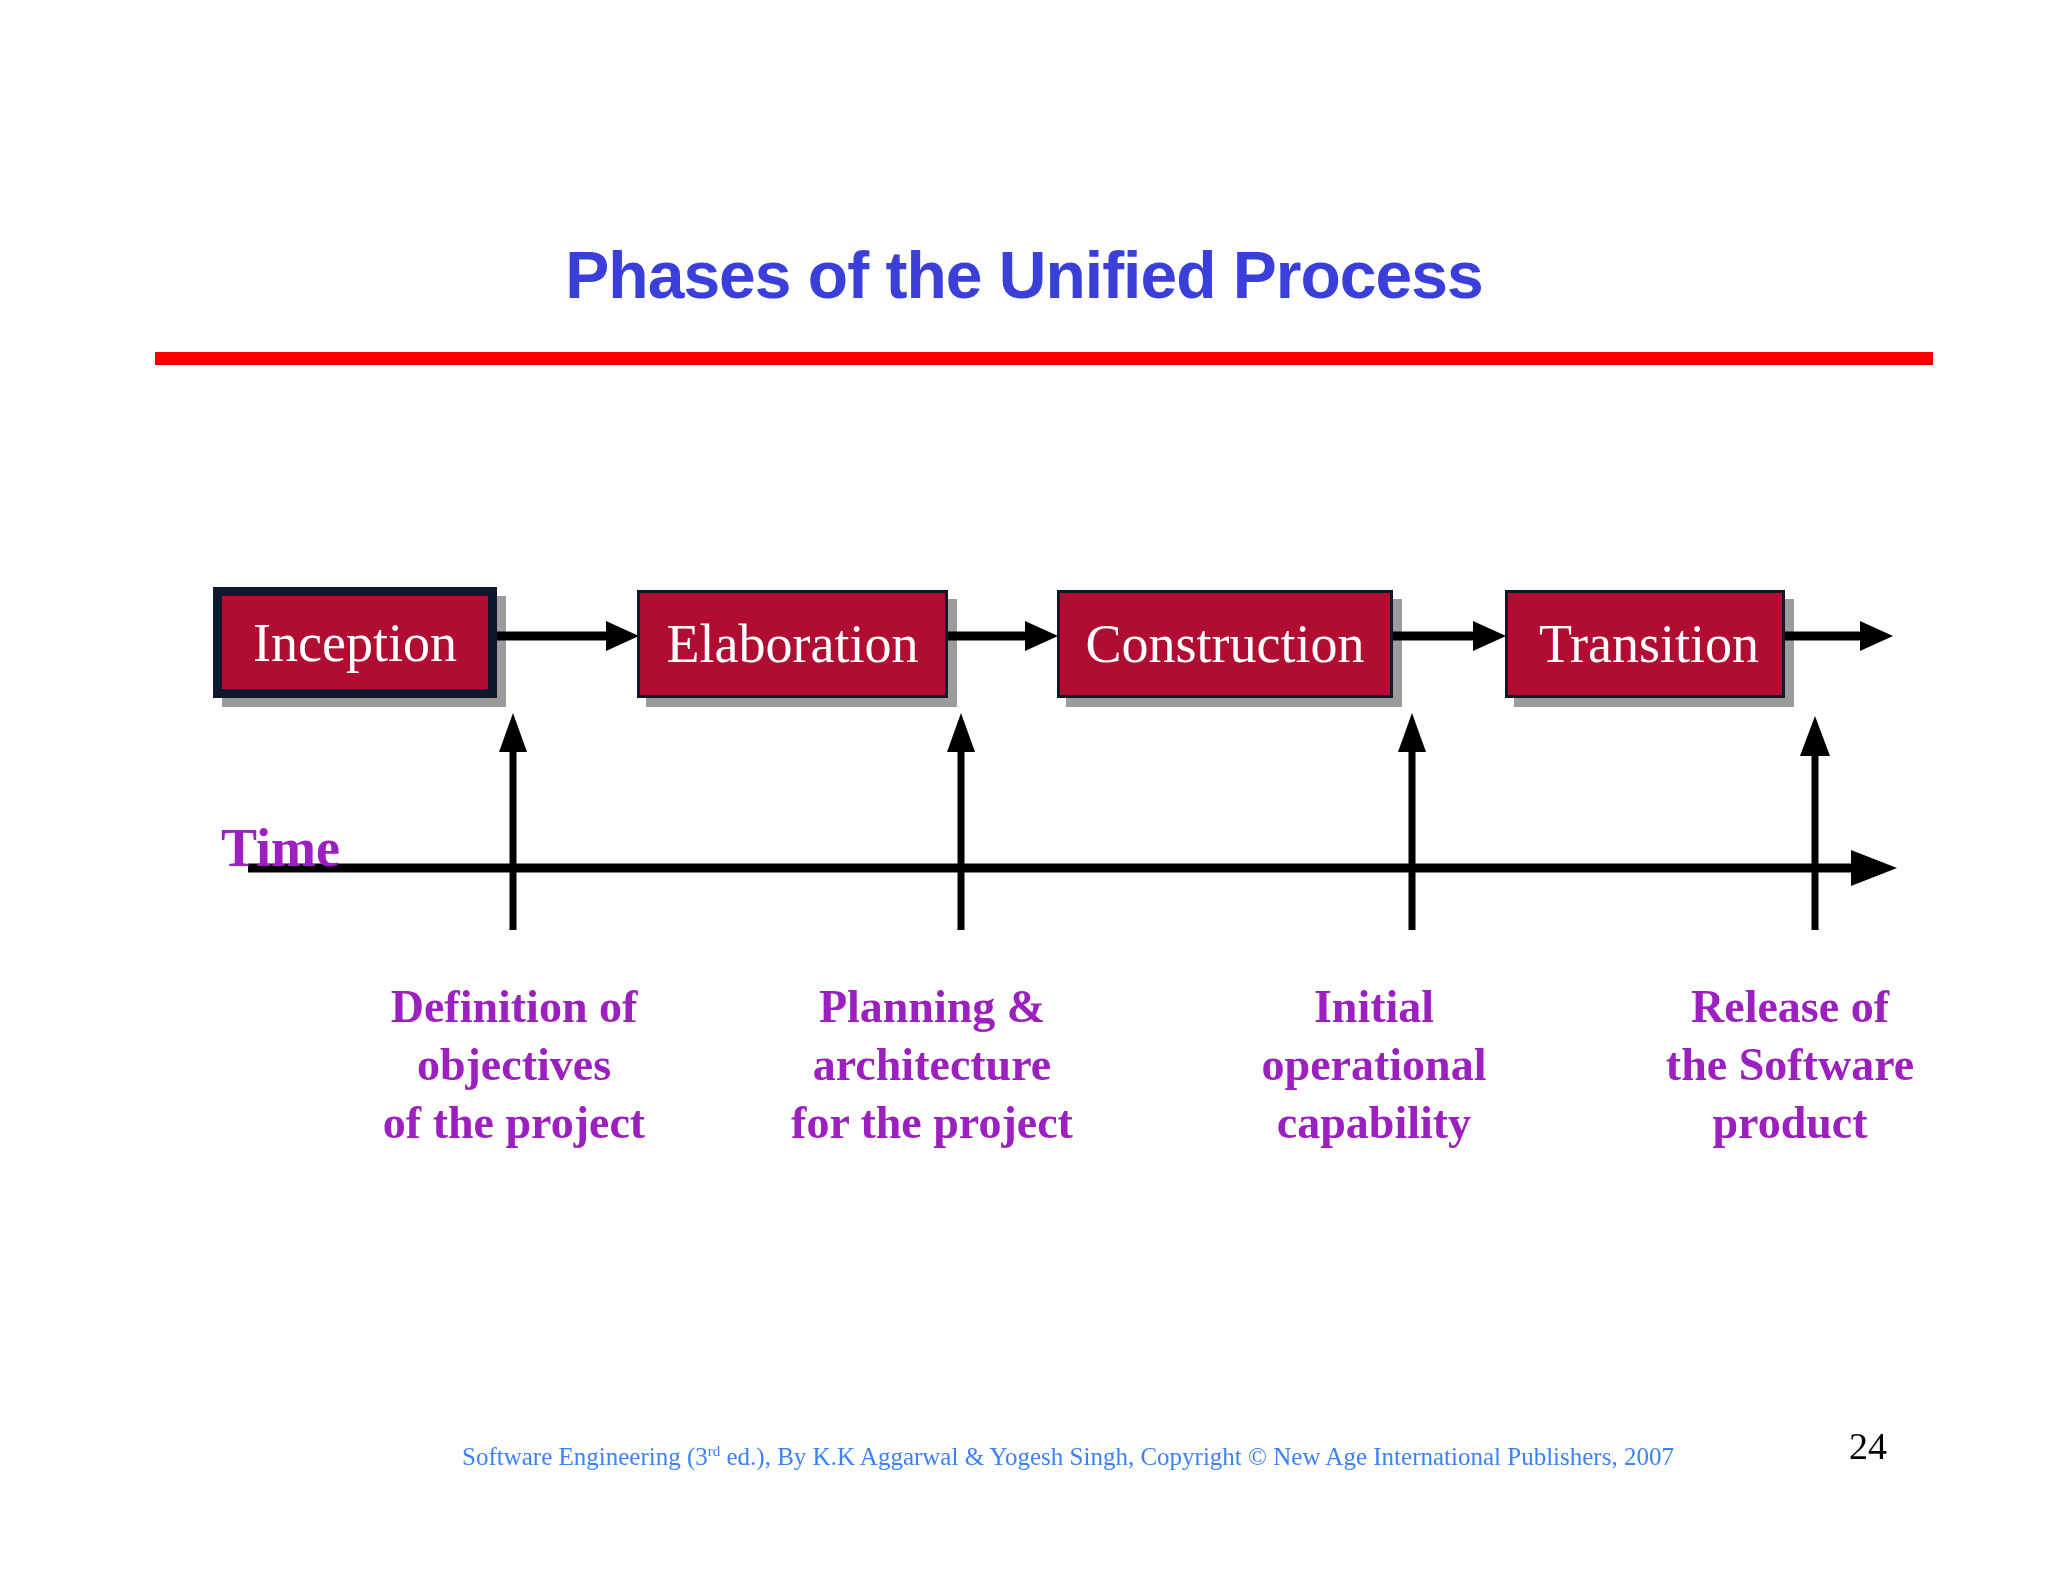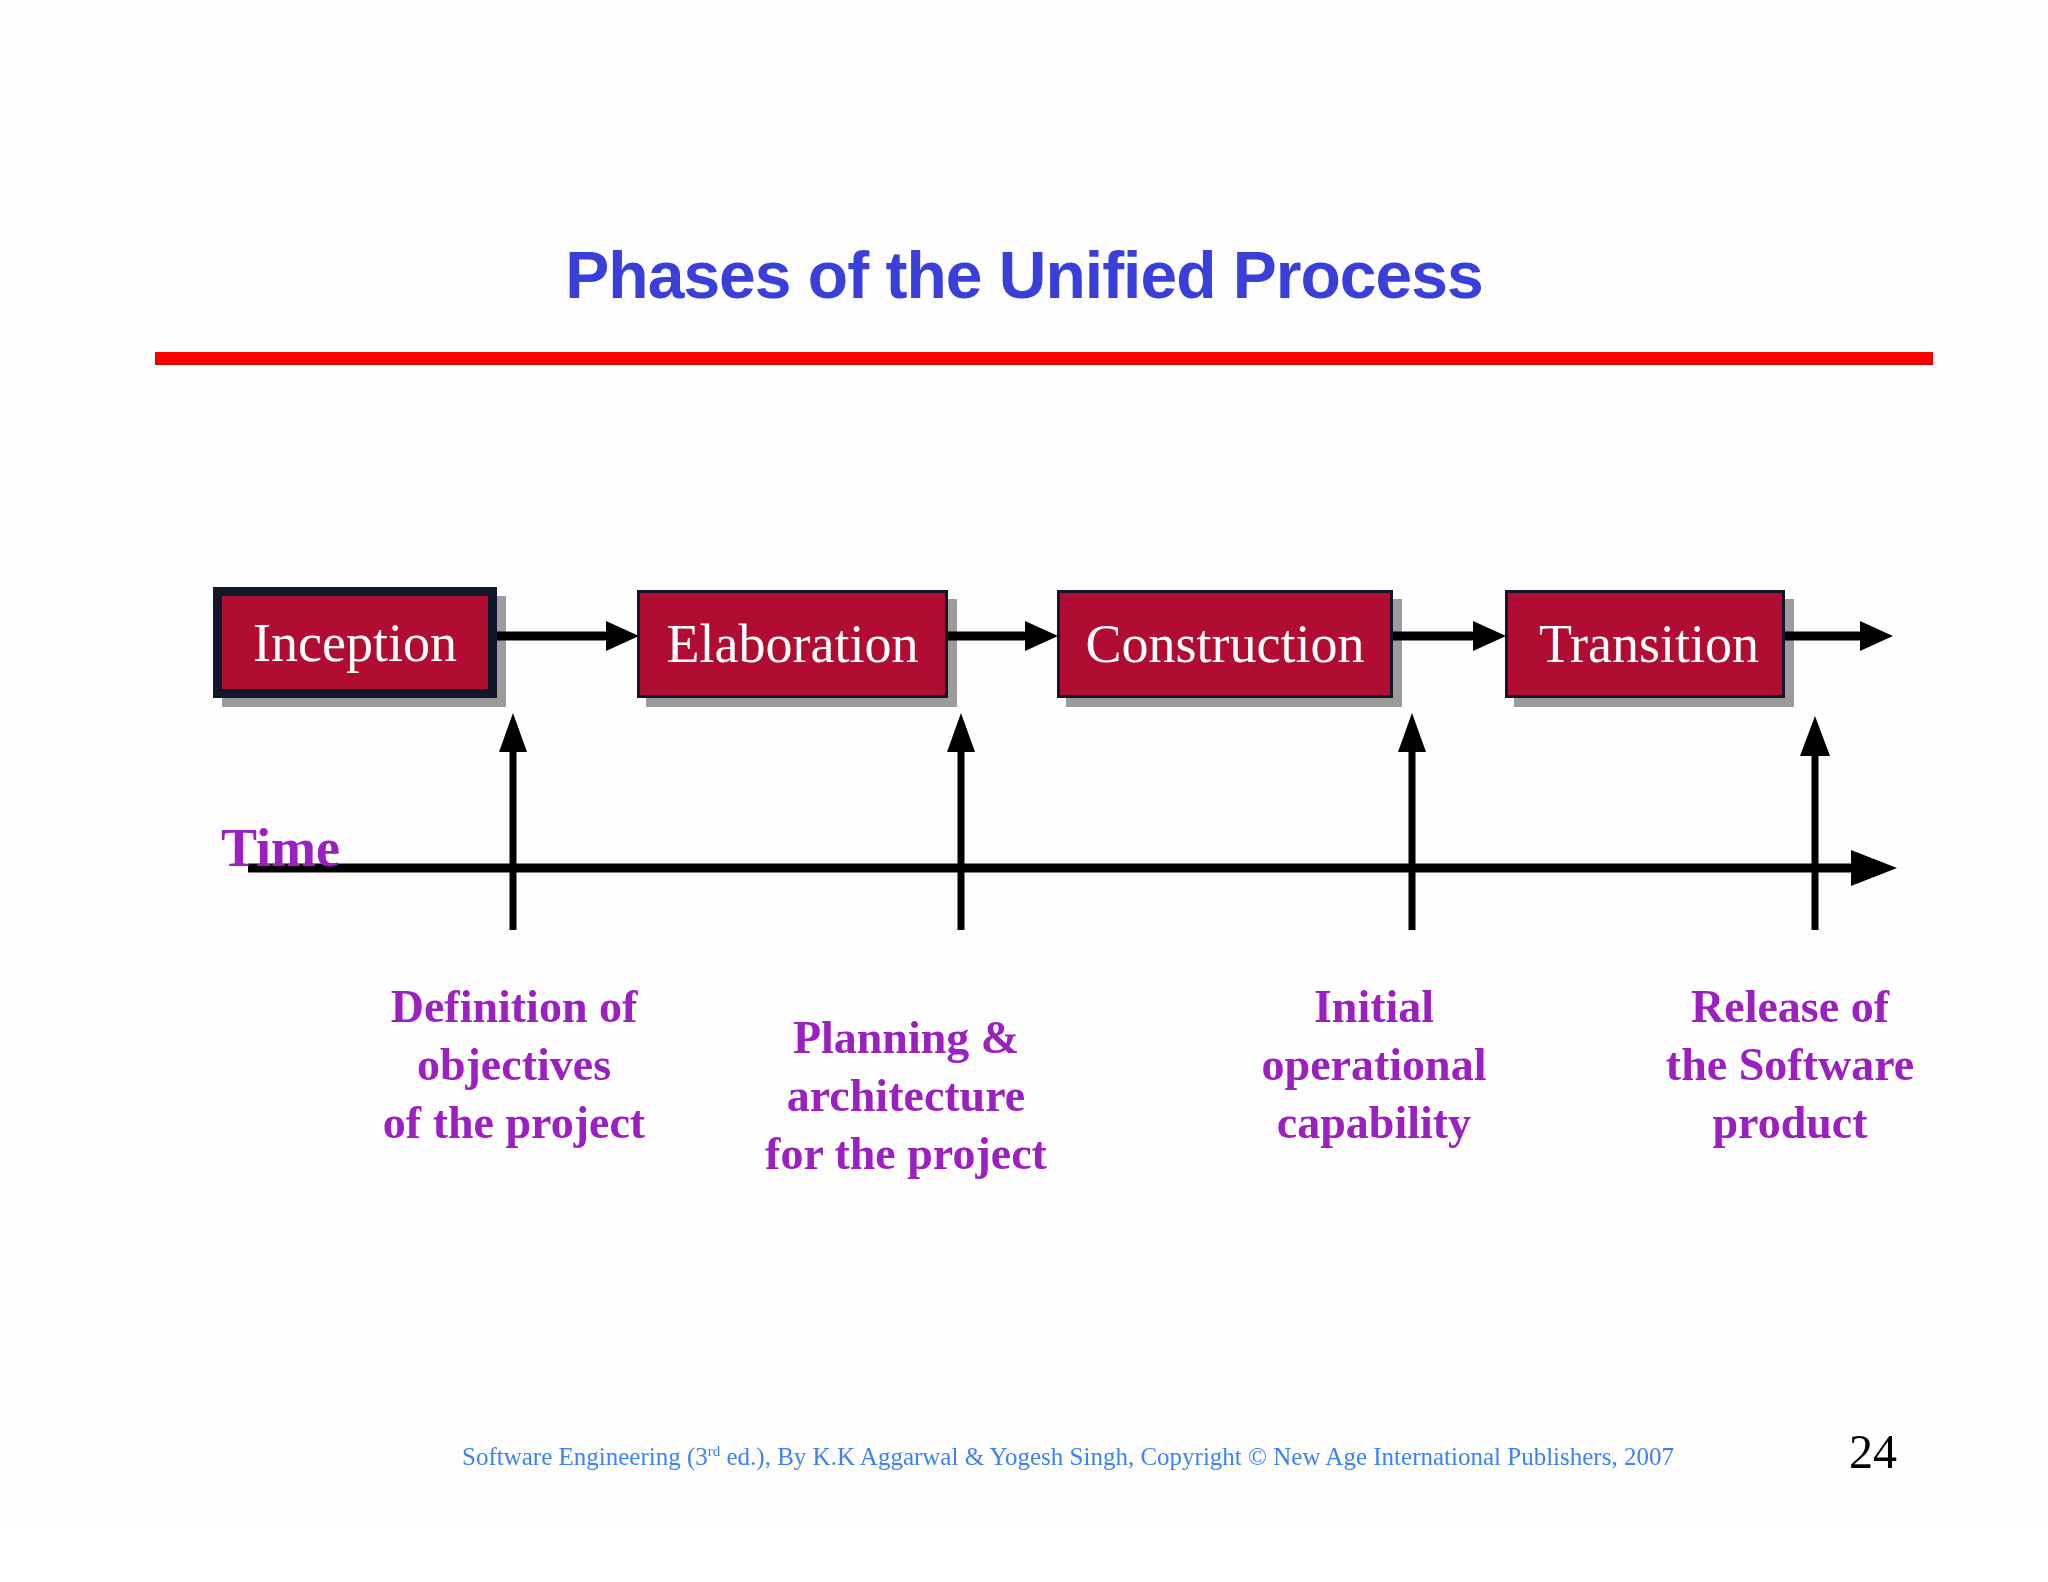--- a/index.html
+++ b/index.html
@@ -82,39 +82,39 @@
     transform: translateX(-50%);
     text-align: center;
     white-space: pre-line;
     font-family: "Liberation Serif", serif;
     font-weight: bold;
     font-size: 46px;
     line-height: 58px;
     color: #9c20c0;
   }
   #milestone-label-1 { left: 514px;  }
-  #milestone-label-2 { left: 906px; margin-top: 31px;  }
+  #milestone-label-2 { left: 932px;  }
   #milestone-label-3 { left: 1374px; }
   #milestone-label-4 { left: 1790px; }
 
   
   .footer-citation {
     position: absolute;
     left: 462px; top: 1443px;
     font-family: "Liberation Serif", serif;
     font-size: 25px;
     color: #3b82f6;
     white-space: nowrap;
   }
   .footer-citation sup { font-size: 15px; }
   .page-number {
     position: absolute;
     left: 1849px; top: 1424px;
     font-family: "Liberation Serif", serif;
-    font-size: 48px;
+    font-size: 38px;
     color: #000000;
   }
 </style>
 </head>
 <body>
 
 <div id="slide">
 
   <div class="slide-title">Phases of the Unified Process</div>
 

